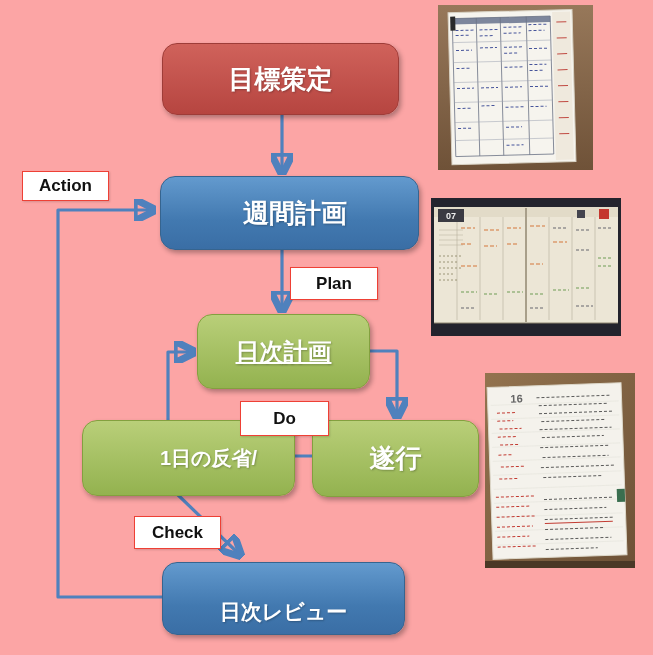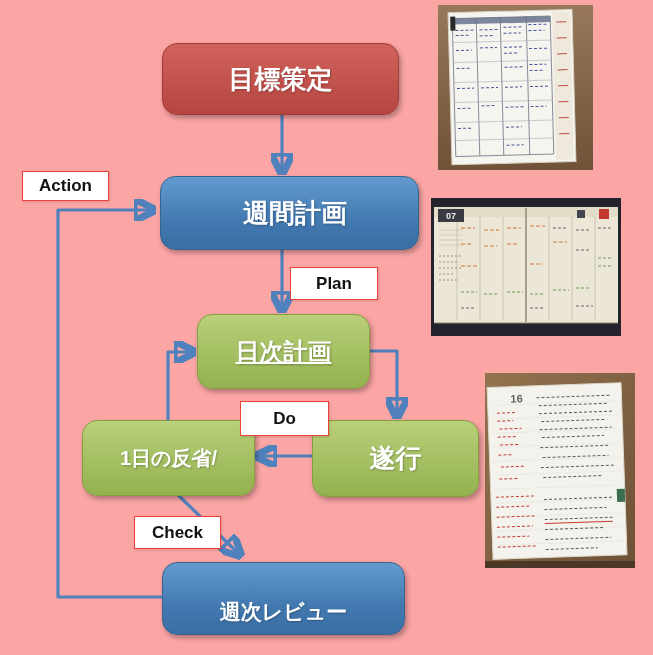--- a/index.html
+++ b/index.html
@@ -11,21 +11,21 @@
         color:#fff;font-weight:bold;text-align:center;
         border-radius:15px;box-shadow:2px 3px 5px rgba(0,0,0,0.30);
         text-shadow:1px 1px 2px rgba(0,0,0,0.25);line-height:1.25;}
   .node.red{background:linear-gradient(#d0625b,#b64540);border:1px solid #9e3c38;}
   .node.blue{background:linear-gradient(#639ace 0%,#4279b0 60%,#3a6ea5 100%);border:1px solid #36648f;}
   .node.green{background:linear-gradient(#b9cf79,#93b24f);border:1px solid #83a03f;}
 
   #node-goal{left:162px;top:43px;width:235px;height:70px;font-size:26px;}
   #node-weekly-plan{left:160px;top:176px;width:246px;height:72px;font-size:26px;padding-left:11px;}
   #node-daily-plan{left:197px;top:314px;width:171px;height:73px;font-size:24px;text-decoration:underline;}
-  #node-daily-review{left:82px;top:420px;width:171px;height:74px;font-size:20px;}
+  #node-daily-review{left:82px;top:420px;width:171px;height:74px;font-size:20px;padding-left:40px;}
   #node-execute{left:312px;top:420px;width:165px;height:75px;font-size:26px;}
   #node-weekly-review{left:162px;top:562px;width:241px;height:71px;font-size:21px;}
 
   
   .tag{position:absolute;display:flex;align-items:center;justify-content:center;
        background:#ffffff;border:1.5px solid #ee4035;color:#111;
        font-weight:bold;box-shadow:1px 1px 2px rgba(0,0,0,0.15);}
   #tag-action{left:12px;top:171px;width:85px;height:28px;font-size:17px;margin-left:10px;}
   #tag-plan{left:290px;top:267px;width:86px;height:31px;font-size:17px;}
   #tag-do{left:240px;top:394px;width:87px;height:33px;font-size:17px;margin-top:7px;}
@@ -80,21 +80,21 @@
     </span>
   </div>
 
   <div class="node green" id="node-execute">
     <span>遂行</span>
   </div>
 
   <div class="node blue" id="node-weekly-review">
     <span>
       <br>
-      <span>週次レビュー</span>
+      <span>日次レビュー</span>
     </span>
   </div>
 
   <div class="tag" id="tag-action">
     <span>Action</span>
   </div>
   <div class="tag" id="tag-plan">
     <span>Plan</span>
   </div>
   <div class="tag" id="tag-do">

